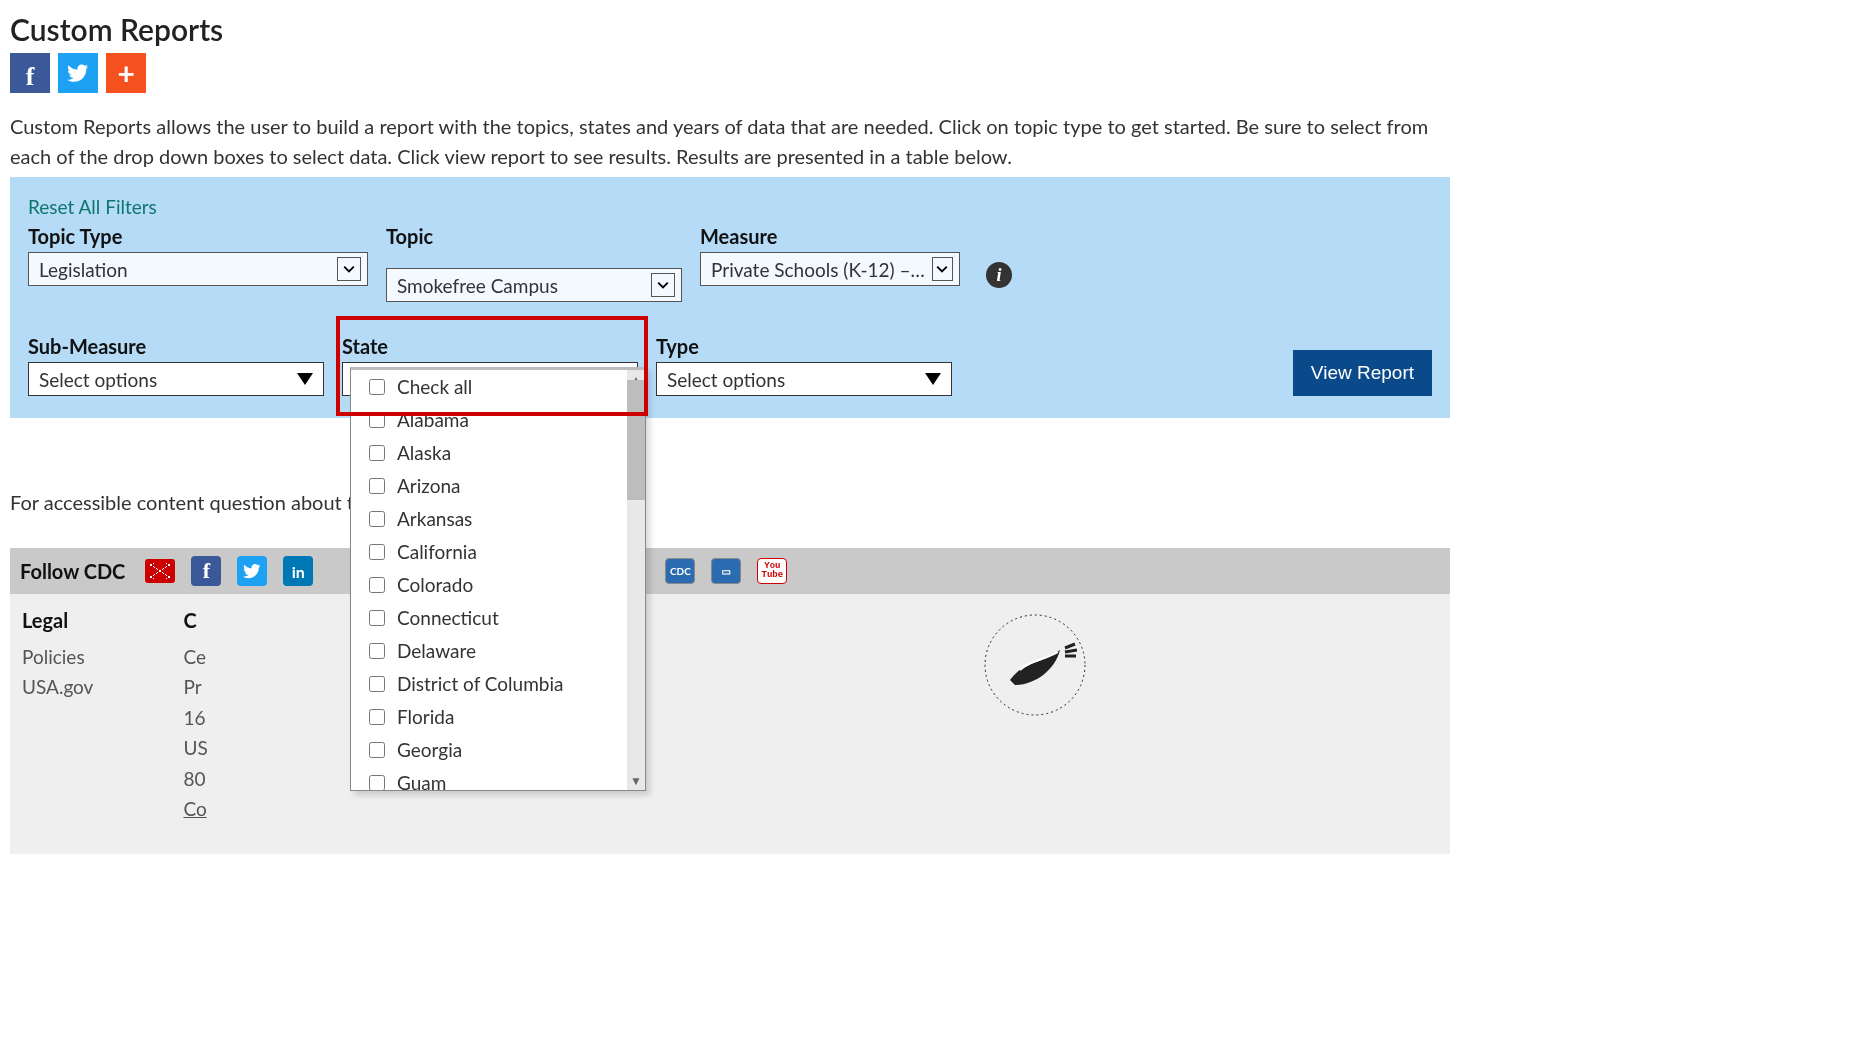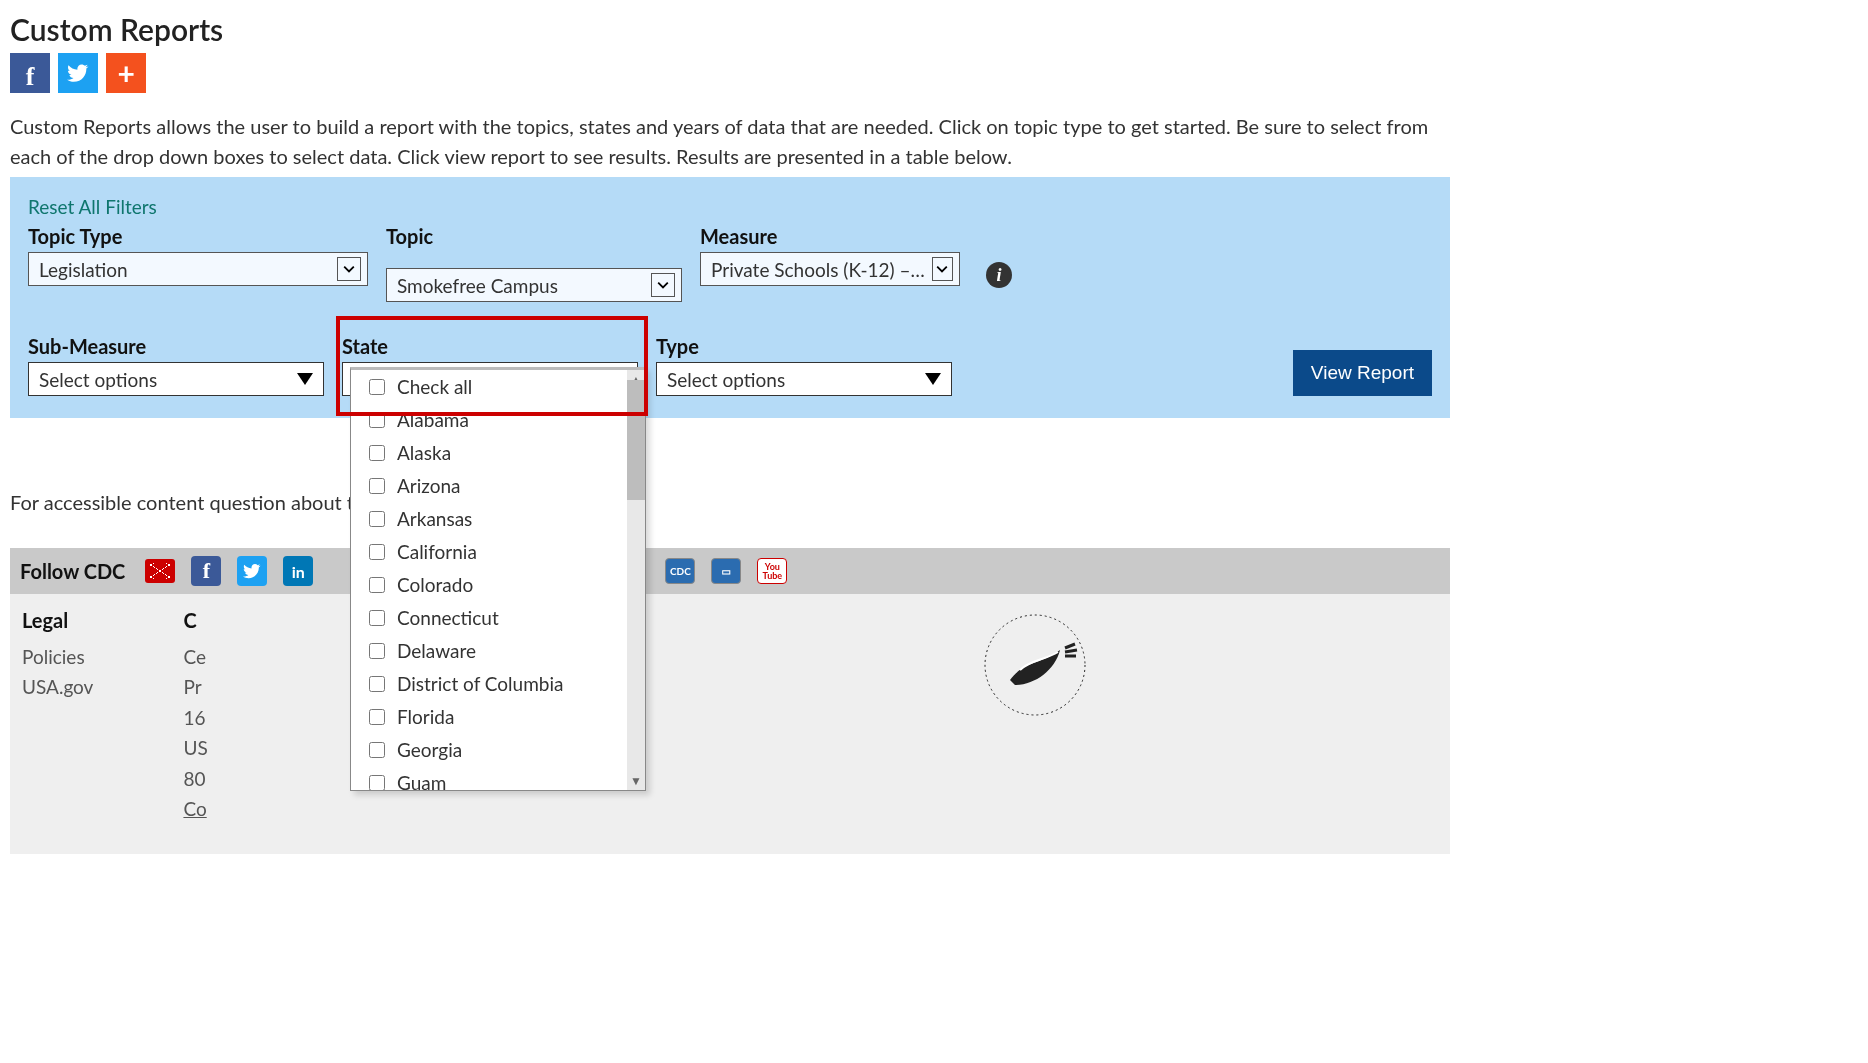--- a/index.html
+++ b/index.html
@@ -87,21 +87,21 @@
   .tw-icon{background:#1da1f2;}
   .li-icon{background:#0077b5; font-size:16px;}
   .mail-icon{ width:30px; height:24px; background:#cc0000; position:relative; border-radius:3px;}
   .mail-icon::before{content:""; position:absolute; left:4px; right:4px; top:4px; bottom:4px; border:2px solid #fff0; background:
     linear-gradient(to bottom right, transparent 48%, #fff 48%, #fff 52%, transparent 52%),
     linear-gradient(to bottom left, transparent 48%, #fff 48%, #fff 52%, transparent 52%);
   }
   .tiny-badge{ width:30px; height:26px; border:1px solid #888; border-radius:4px; display:flex; align-items:center; justify-content:center; font-size:10px; font-weight:bold; background:#fff;}
   .tiny-badge.blue{ background:#2b6cb0; color:#fff; }
   .tiny-badge.red{ color:#cc0000; border-color:#cc0000;}
-  .yt-badge{ font-size:9px; line-height:1; text-align:center; }
+  .yt-badge{ font-size:9px; line-height:1; text-align:center;font-family:Liberation Mono, monospace; }
   .footer-content {
     background:#efefef; padding:14px 12px 30px 12px; display:flex; position:relative;
   }
   .fcol { margin-right:90px; }
   .fcol h3{ font-size:20px; margin:0 0 10px 0; color:#111;}
   .fcol div{ font-size:19px; color:#555; line-height:1.6;}
   .fcol a{ color:#555; text-decoration:underline;}
   .hhs-seal { position:absolute; right:360px; top:16px; }
   .follow-gap { width:320px; }
   .select-text { white-space:nowrap; overflow:hidden; text-overflow:ellipsis; }

